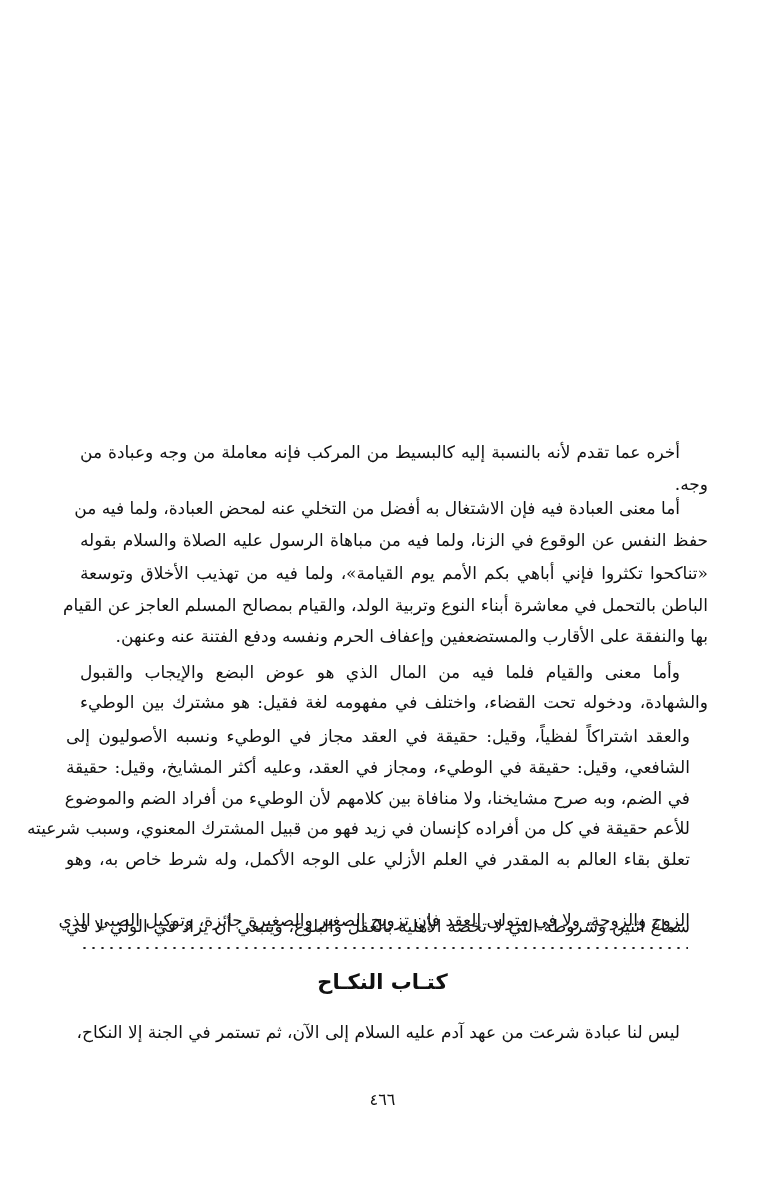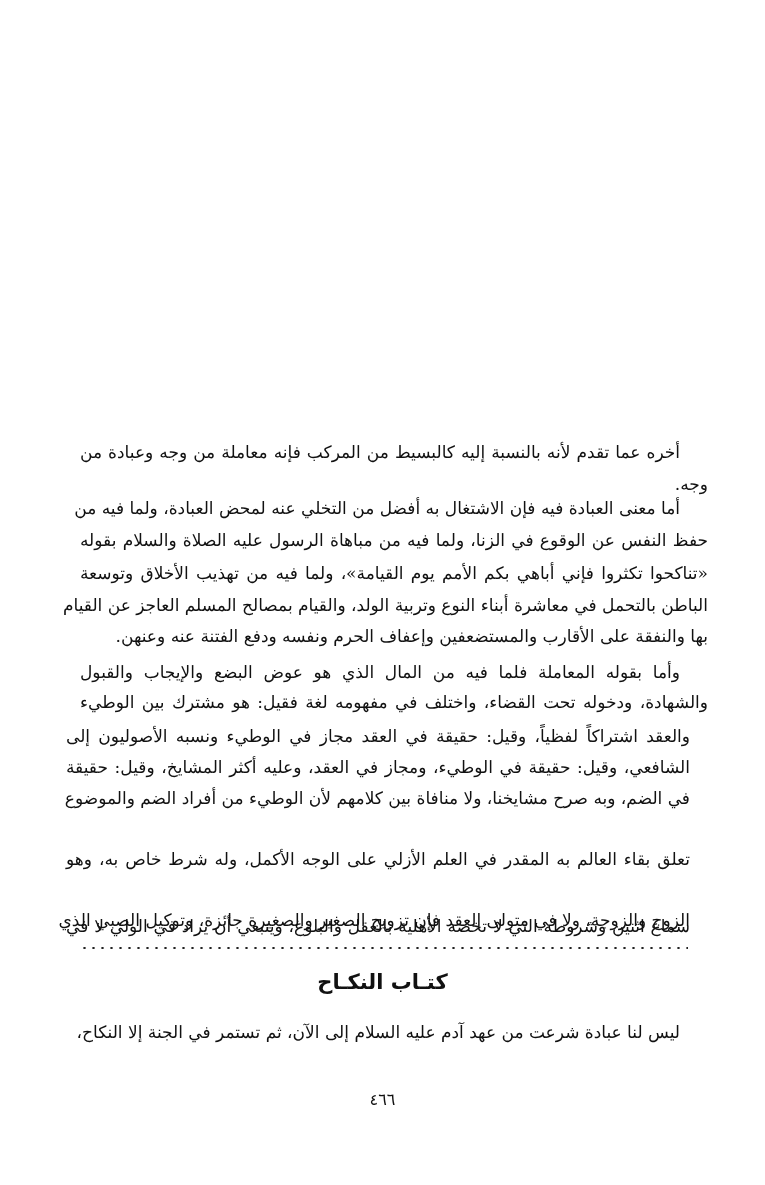--- a/index.html
+++ b/index.html
@@ -86,25 +86,26 @@
 
   <div class="line" style="top:440px; left:80px; width:600px;">أخره عما تقدم لأنه بالنسبة إليه كالبسيط من المركب فإنه معاملة من وجه وعبادة من</div>
   <div class="line last" style="top:460px; left:80px; width:628px;margin-top:12px;">وجه.</div>
 
   <div class="line" style="top:496px; left:80px; width:600px;">أما معنى العبادة فيه فإن الاشتغال به أفضل من التخلي عنه لمحض العبادة، ولما فيه من</div>
   <div class="line" style="top:529px; left:80px; width:628px;font-family:Liberation Serif, serif;">حفظ النفس عن الوقوع في الزنا، ولما فيه من مباهاة الرسول عليه الصلاة والسلام بقوله</div>
   <div class="line" style="top:561px; left:80px; width:628px;">«تناكحوا تكثروا فإني أباهي بكم الأمم يوم القيامة»، ولما فيه من تهذيب الأخلاق وتوسعة</div>
   <div class="line" style="top:593px; left:80px; width:628px;">الباطن بالتحمل في معاشرة أبناء النوع وتربية الولد، والقيام بمصالح المسلم العاجز عن القيام</div>
   <div class="line last" style="top:624px; left:80px; width:628px;">بها والنفقة على الأقارب والمستضعفين وإعفاف الحرم ونفسه ودفع الفتنة عنه وعنهن.</div>
 
-  <div class="line" style="top:660px; left:80px; width:600px;">وأما بقوله المعاملة فلما فيه من المال الذي هو عوض البضع والإيجاب والقبول</div>
+  <div class="line" style="top:660px; left:80px; width:600px;">وأما معنى والقيام فلما فيه من المال الذي هو عوض البضع والإيجاب والقبول</div>
   <div class="line" style="top:690px; left:80px; width:628px;">والشهادة، ودخوله تحت القضاء، واختلف في مفهومه لغة فقيل: هو مشترك بين الوطيء</div>
   <div class="line" style="top:724px; left:66px; width:624px;">والعقد اشتراكاً لفظياً، وقيل: حقيقة في العقد مجاز في الوطيء ونسبه الأصوليون إلى</div>
   <div class="line" style="top:755px; left:66px; width:624px;">الشافعي، وقيل: حقيقة في الوطيء، ومجاز في العقد، وعليه أكثر المشايخ، وقيل: حقيقة</div>
   <div class="line" style="top:786px; left:66px; width:624px;">في الضم، وبه صرح مشايخنا، ولا منافاة بين كلامهم لأن الوطيء من أفراد الضم والموضوع</div>
+  <div class="line" style="top:816px; left:66px; width:624px;">للأعم حقيقة في كل من أفراده كإنسان في زيد فهو من قبيل المشترك المعنوي، وسبب شرعيته</div>
   <div class="line" style="top:847px; left:66px; width:624px;">تعلق بقاء العالم به المقدر في العلم الأزلي على الوجه الأكمل، وله شرط خاص به، وهو</div>
   <div class="line" style="top:878px; left:66px; width:624px;margin-top:36px;">سماع اثنين وشروطه التي لا تخصه الأهلية بالعقل والبلوغ، وينبغي أن يراد في الولي لا في</div>
   <div class="line" style="top:908px; left:66px; width:624px;">الزوج والزوجة، ولا في متولى العقد فإن تزويج الصغير والصغيرة جائزة، وتوكيل الصبي الذي</div>
 
   <div class="dots"></div>
 
   <div class="sub-title">كتـاب النكـاح</div>
 
   <div class="line last" style="top:1020px; left:80px; width:600px;">ليس لنا عبادة شرعت من عهد آدم عليه السلام إلى الآن، ثم تستمر في الجنة إلا النكاح،</div>
 

